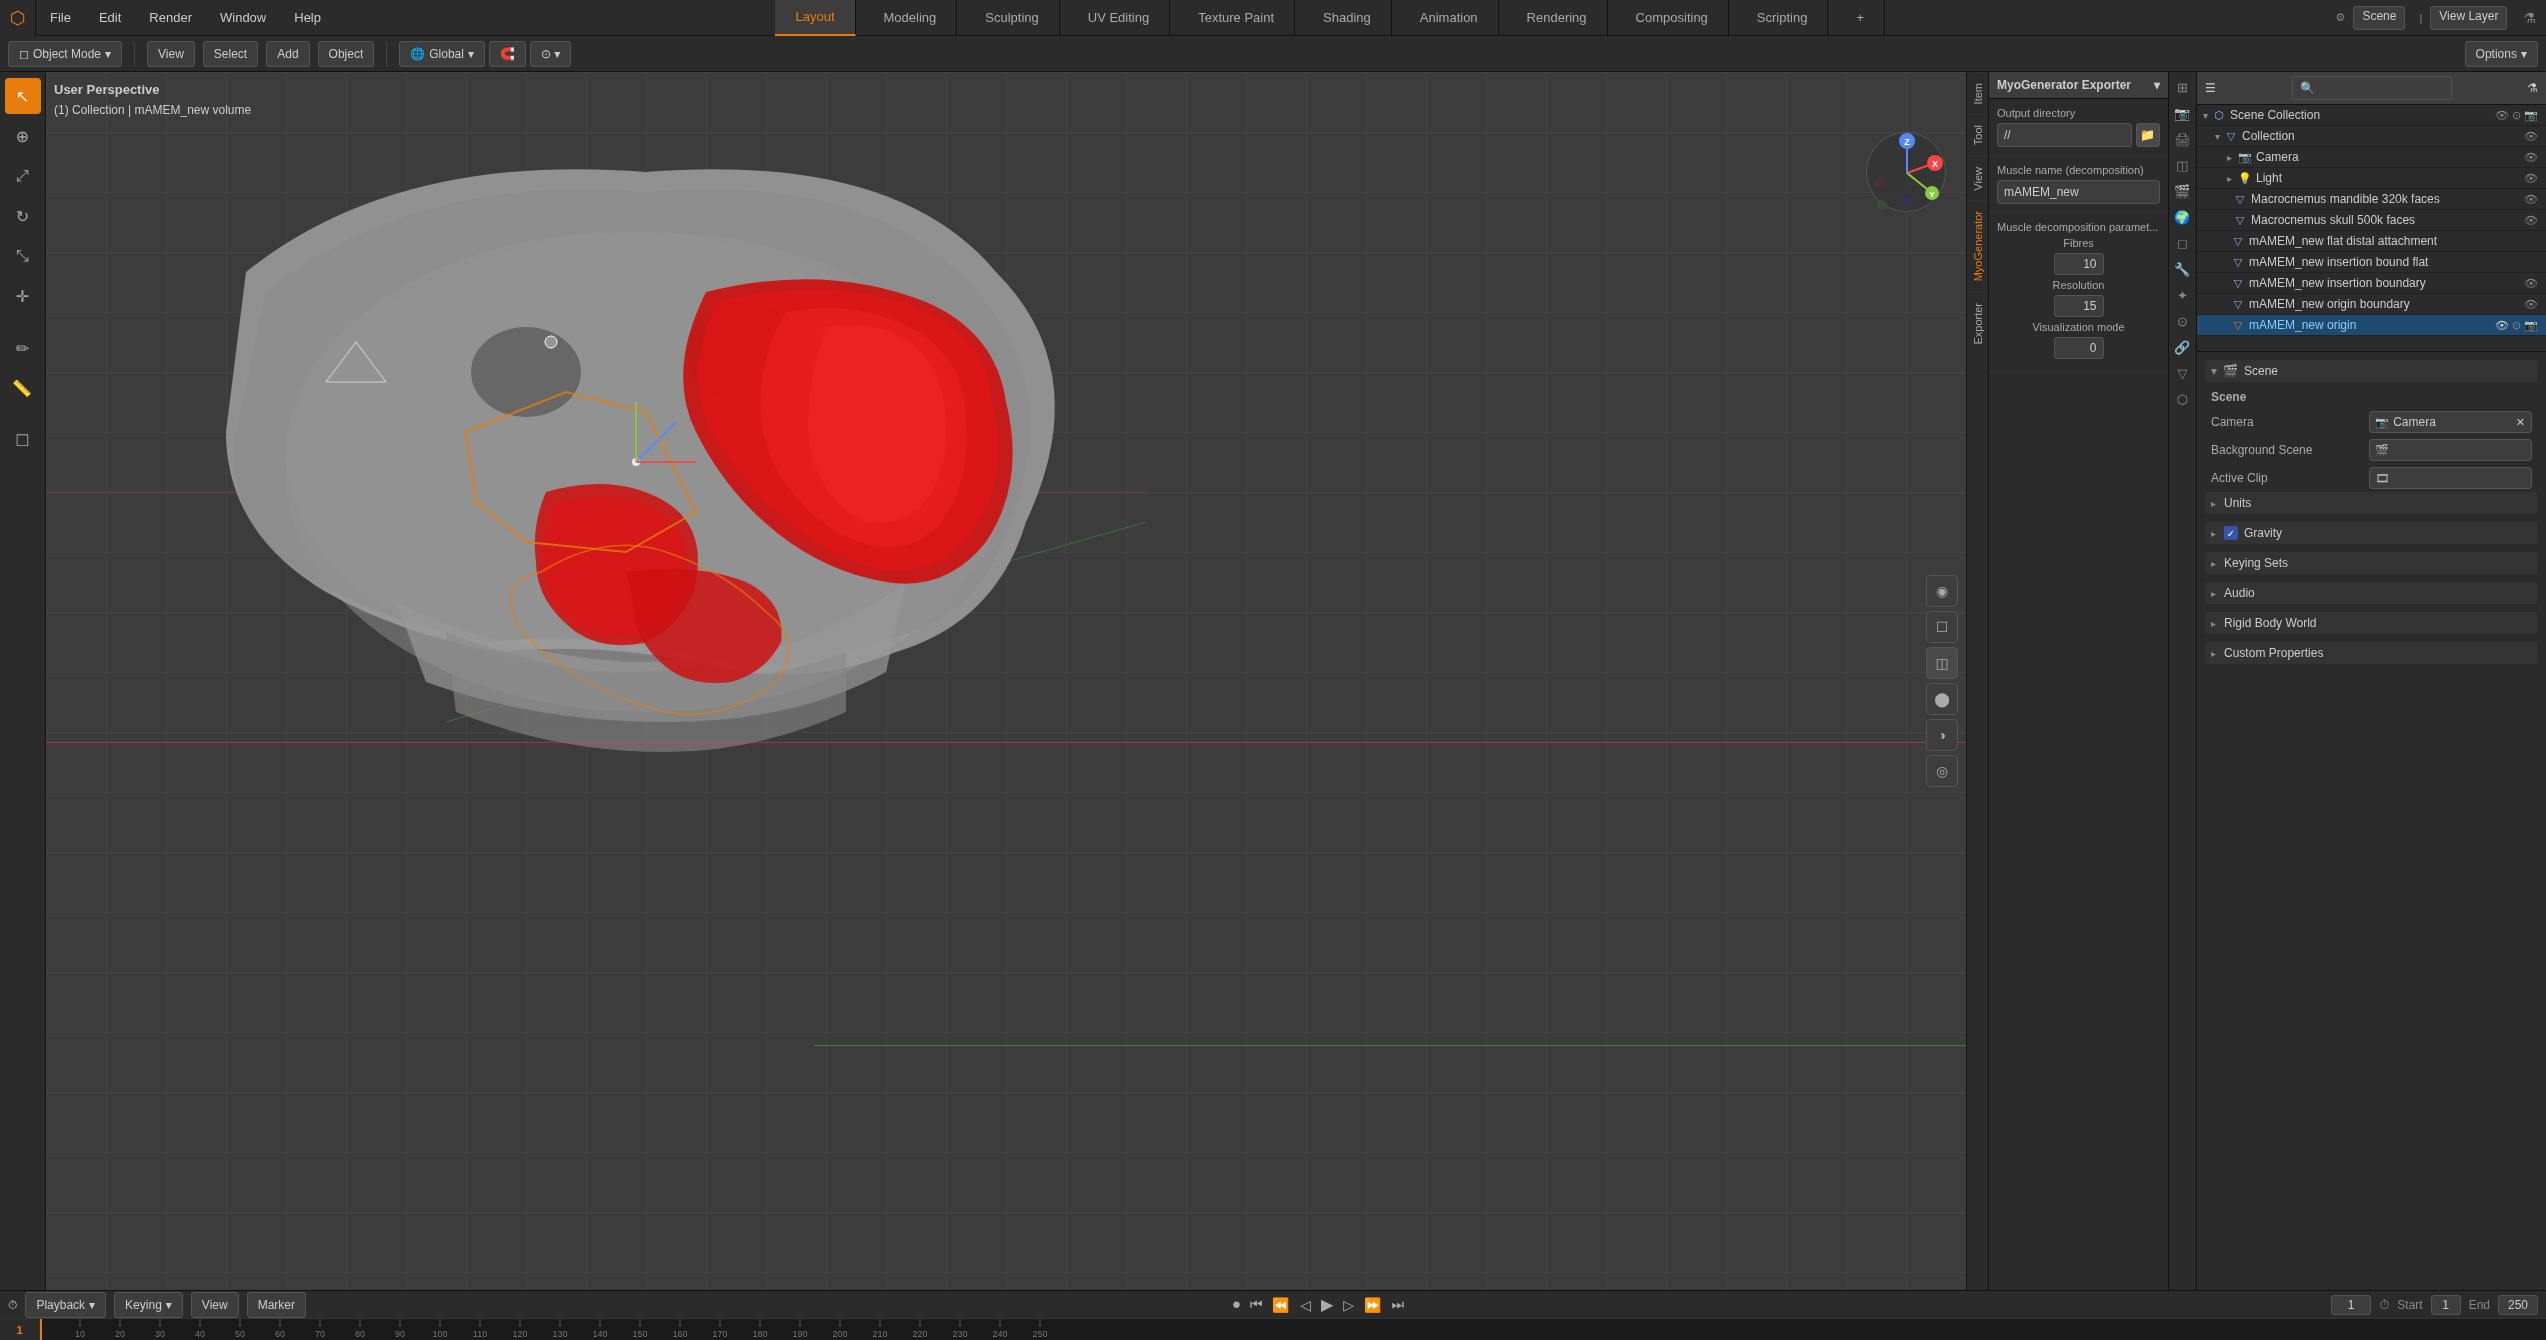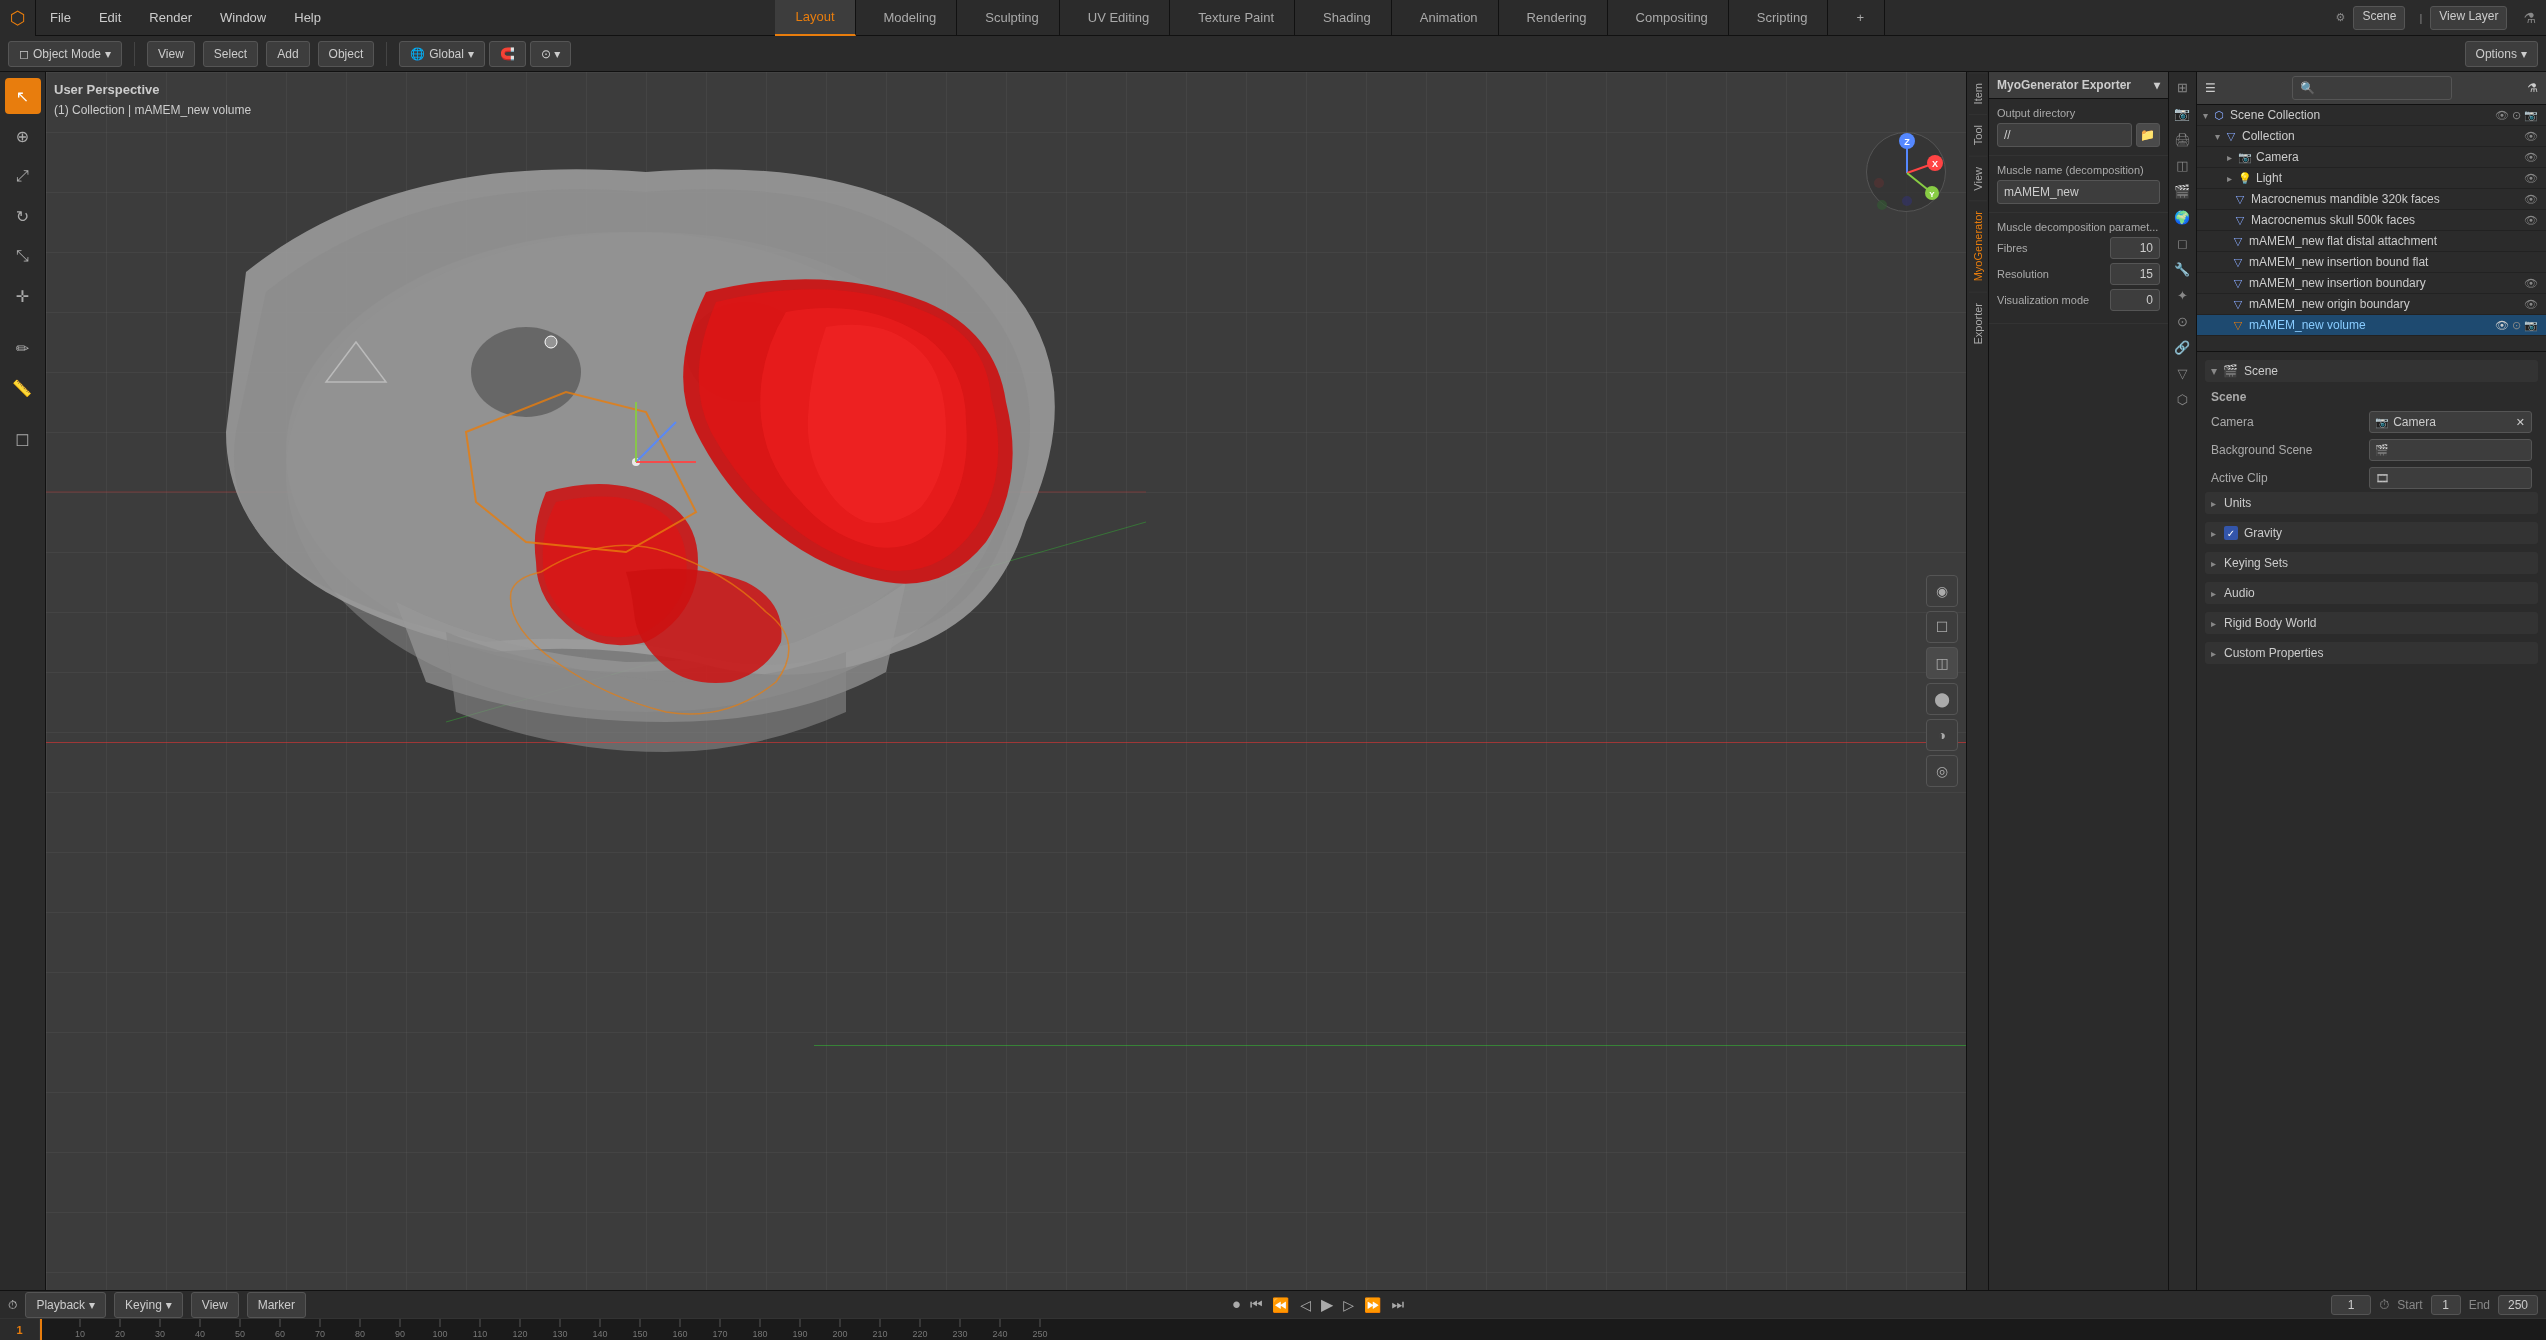--- a/index.html
+++ b/index.html
@@ -290,20 +290,21 @@
       height: 24px;
       display: flex;
       align-items: center;
       justify-content: space-between;
     }
     .panel-input-row {
       display: flex;
       align-items: center;
       gap: 4px;
       margin-bottom: 4px;
+      flex-direction: column;
     }
     .panel-input-label {
       font-size: 11px;
       color: #aaa;
       flex: 1;
     }
     .panel-input-value {
       background: #3d3d3d;
       border: 1px solid #555;
       color: #ccc;
@@ -887,21 +888,21 @@
         <span class="item-icon" style="color:#88aaff;">▽</span>
         <span>mAMEM_new origin boundary</span>
         <span class="item-vis">
           <span class="vis-icon">👁</span>
         </span>
       </div>
 
       <div class="outliner-item selected" style="padding-left:30px;">
         <span style="font-size:10px;color:#888;"></span>
         <span class="item-icon" style="color:#e87d0d;">▽</span>
-        <span style="color:#88ccff;">mAMEM_new volume</span>
+        <span style="color:#88ccff;">mAMEM_new origin</span>
         <span class="item-vis">
           <span class="vis-icon" style="color:#ccc;">👁</span>
           <span class="vis-icon">⊙</span>
           <span class="vis-icon">📷</span>
         </span>
       </div>
 
     </div>
 
     <div class="properties-panel">

